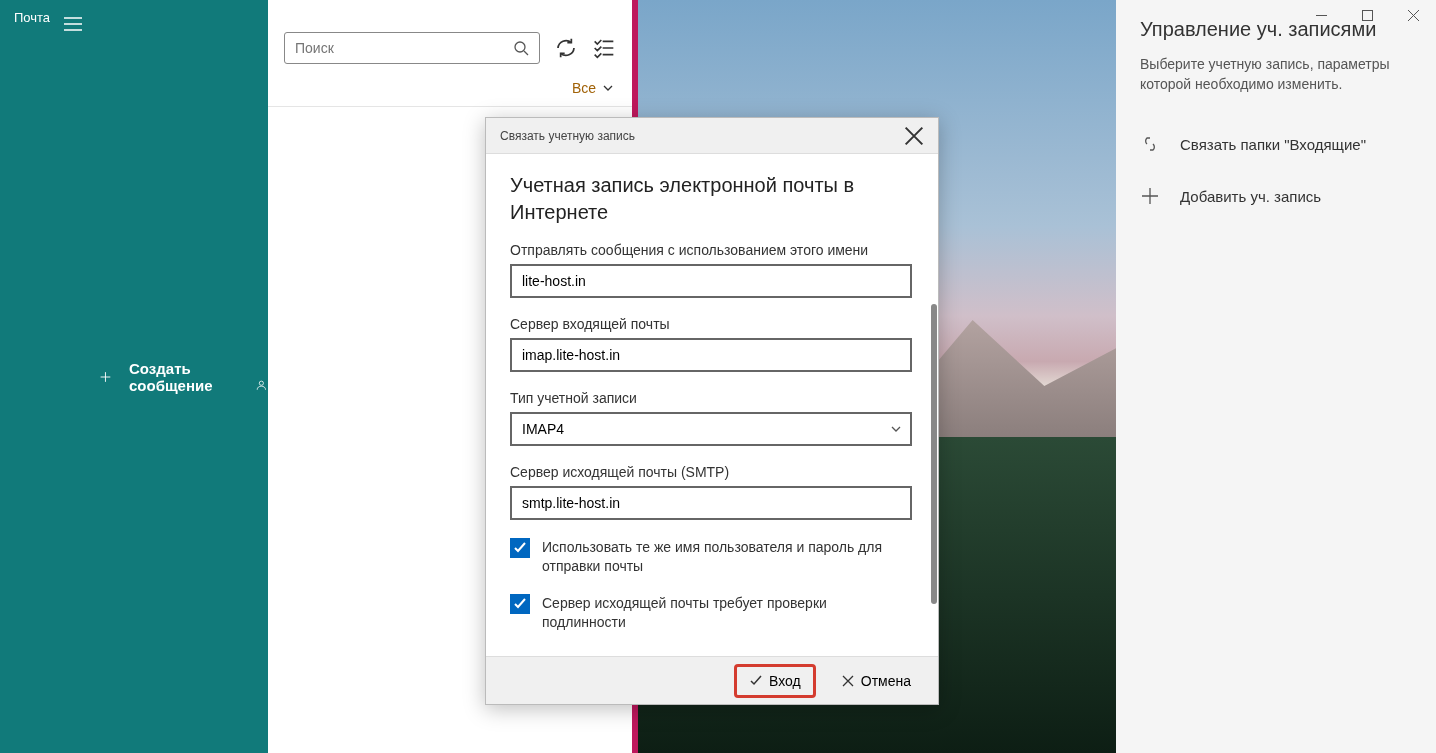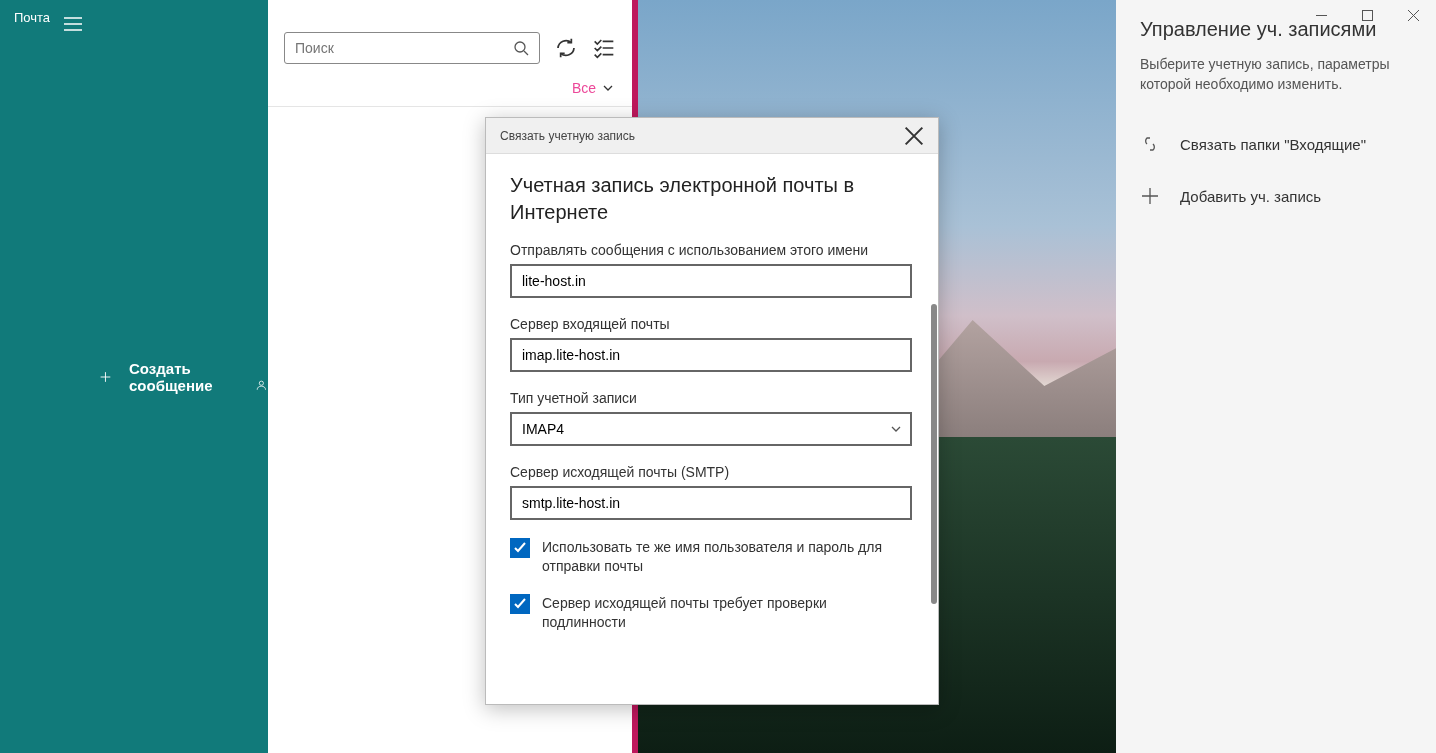--- a/index.html
+++ b/index.html
@@ -20,21 +20,21 @@
 .sb-icon.active { background:#0e6666; }
 .sb-icon svg { width:18px; height:18px; }
 
 
 .middle { width:370px; background:#fff; border-right:6px solid #be185d; display:flex; flex-direction:column; }
 .search-row { display:flex; align-items:center; gap:14px; padding:32px 16px 10px; }
 .search-box { flex:1; height:32px; border:1px solid #888; border-radius:3px; display:flex; align-items:center; padding:0 10px; }
 .search-box input { flex:1; border:none; outline:none; font-size:14px; background:transparent; }
 .search-box svg { width:16px; height:16px; }
 .tool-icon { width:24px; height:24px; display:flex; align-items:center; justify-content:center; cursor:pointer; }
-.filter-row { display:flex; justify-content:flex-end; align-items:center; padding:6px 18px 10px; gap:6px; font-size:14px; color:#ec4899; border-bottom:1px solid #e5e5e5; cursor:pointer;}
+.filter-row { display:flex; justify-content:flex-end; align-items:center; padding:6px 18px 10px; gap:6px; font-size:14px; color:#a16207; border-bottom:1px solid #e5e5e5; cursor:pointer;}
 
 
 .main { flex:1; position:relative; overflow:hidden; }
 .bg { position:absolute; inset:0; background:linear-gradient(to bottom,#7aa6c9 0%,#a9c1d6 30%,#d0bfc9 42%,#c8a9b0 48%,#e8e2da 52%,#6a8574 56%,#1a3828 100%); }
 .mountain { position:absolute; left:0; right:0; top:40%; height:25%; background:linear-gradient(to bottom,#b9a8a6,#7a6f6d); clip-path:polygon(0 100%,12% 60%,25% 80%,40% 30%,55% 55%,70% 10%,85% 45%,100% 25%,100% 100%); }
 .forest { position:absolute; left:0; right:0; bottom:0; height:42%; background:linear-gradient(to bottom,#2b4a36,#0d1e14); }
 
 
 .right-panel { width:320px; background:#f5f5f5; display:flex; flex-direction:column; padding:18px 0; }
 .rp-title { font-size:20px; color:#333; padding:0 24px 14px; font-weight:400;}
@@ -240,15 +240,29 @@
           <div class="chk">
               <svg viewBox="0 0 14 14">
                 <path d="M2 7l3 3 7-8" stroke="#fff" fill="none" stroke-width="2"></path>
               </svg>
             </div>
           <span>Сервер исходящей почты требует проверки подлинности</span>
         </div>
       </div>
       <div class="scroll-thumb"></div>
     </div>
+    <div class="dlg-footer">
+      <div class="dlg-btn primary">
+        <svg viewBox="0 0 14 14">
+            <path d="M2 7l3 3 7-8" stroke="#333" fill="none" stroke-width="1.5"></path>
+          </svg>
+        <span>Вход</span>
+      </div>
+      <div class="dlg-btn">
+        <svg viewBox="0 0 14 14">
+            <path d="M2 2l10 10M12 2L2 12" stroke="#333" stroke-width="1.3"></path>
+          </svg>
+        <span>Отмена</span>
+      </div>
+    </div>
   </div>
 
 </div>
 
 </body></html>

